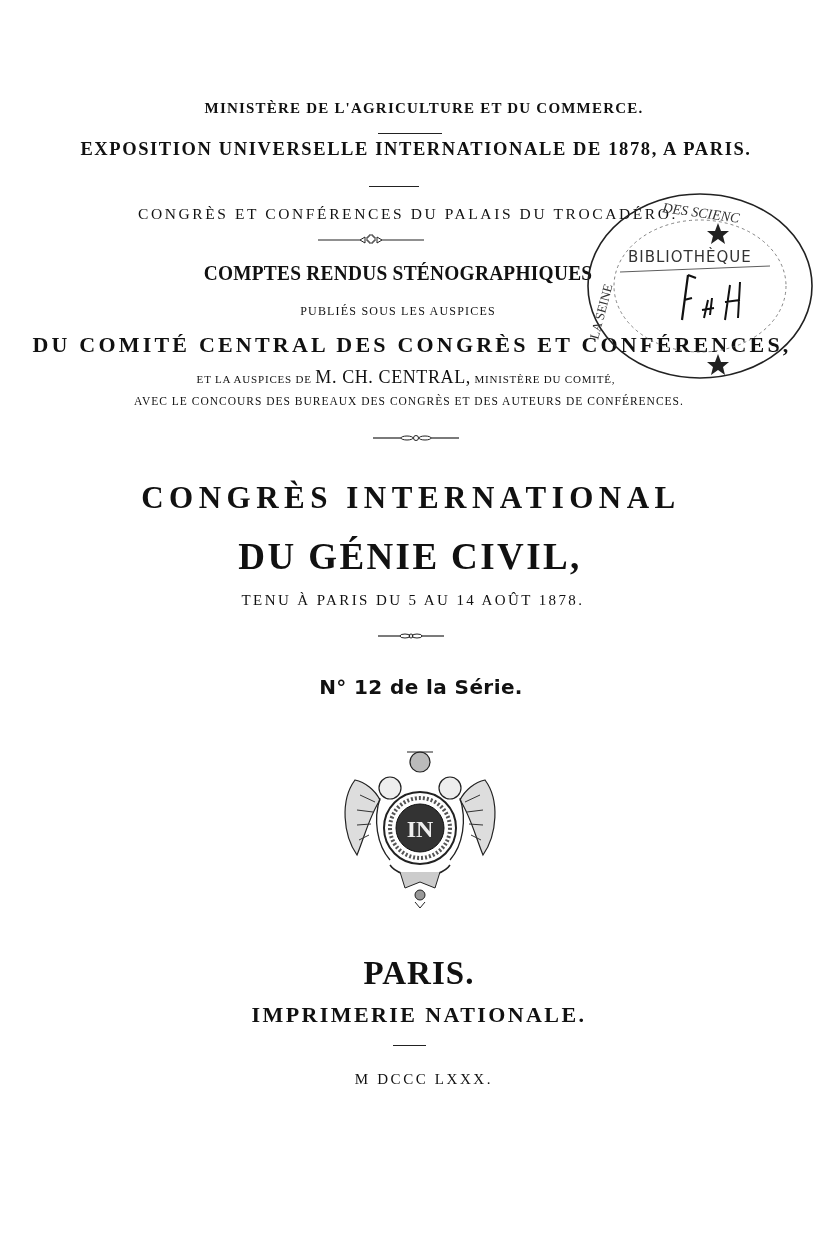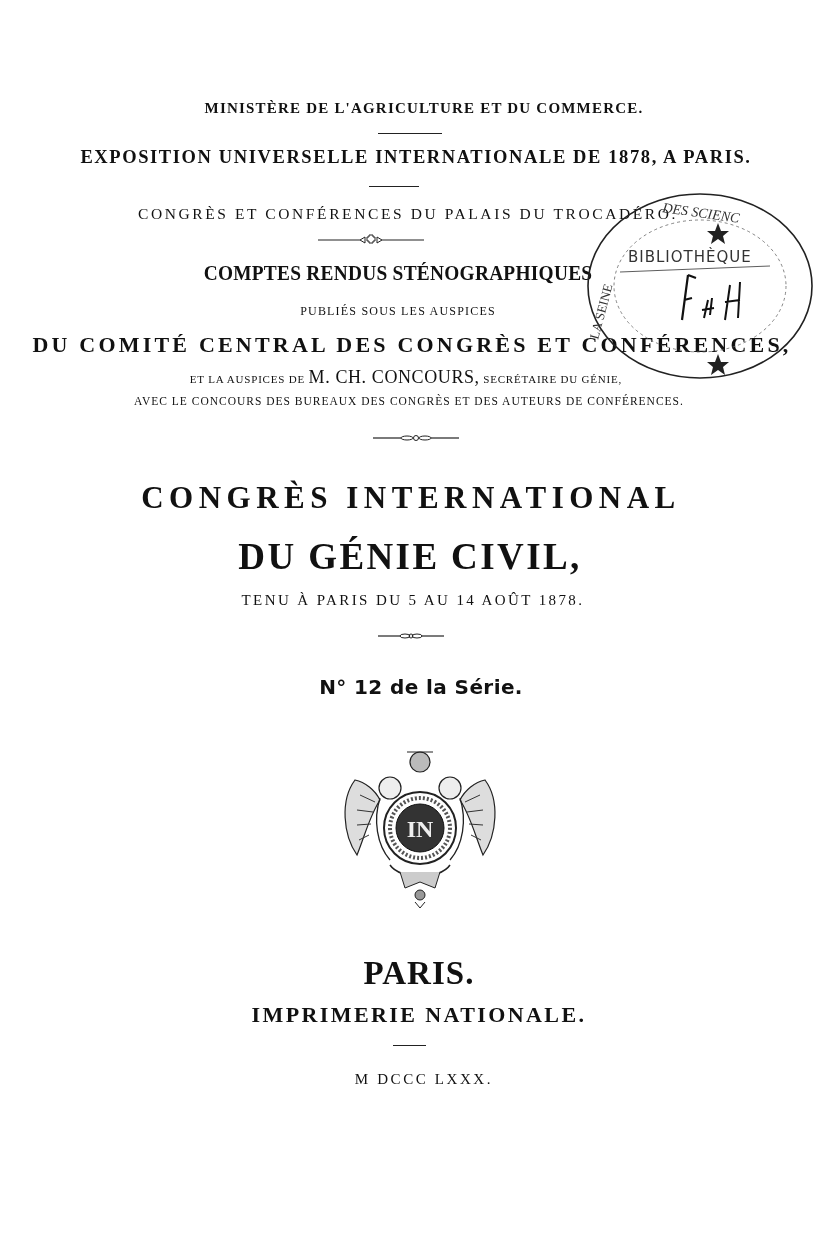--- a/index.html
+++ b/index.html
@@ -6,21 +6,21 @@
   body {
     width: 832px; height: 1247px; position: relative; overflow: hidden;
     font-family: "Liberation Serif", "DejaVu Serif", serif; color: #111;
   }
   .line { position: absolute; left: 0; width: 832px; text-align: center; white-space: nowrap; }
   .sc { font-variant: small-caps; }
   .rule { position: absolute; height: 0; border-top: 1.5px solid #222; }
   .orn { position: absolute; }
 
   #l-ministere { top: 100px; font-size: 15px; font-weight: bold; letter-spacing: 1.2px; left: 8px; }
-  #l-exposition { top: 147px; font-size: 18.5px; font-weight: bold; letter-spacing: 1.6px; }
+  #l-exposition { top: 139px; font-size: 18.5px; font-weight: bold; letter-spacing: 1.6px; }
   #l-congres-conf { top: 205px; font-size: 15.5px; letter-spacing: 2.6px; left: -8px; }
   #l-comptes { top: 260px; font-size: 22px; font-weight: bold; letter-spacing: 0.3px; transform: scaleX(0.88); left: -18px; }
   #l-publies { top: 304px; font-size: 12px; letter-spacing: 1.2px; left: -18px; }
   #l-comite { top: 332px; font-size: 22px; font-weight: bold; letter-spacing: 3.2px; left: -4px; }
   #l-direction { top: 367px; font-size: 11px; letter-spacing: 0.8px; left: -10px; }
   #l-direction .big { font-size: 18px; letter-spacing: 0.6px; }
   #l-avec { top: 395px; font-size: 11.5px; letter-spacing: 1px; left: -7px; }
 
   #l-cgi { top: 480px; font-size: 31px; font-weight: bold; letter-spacing: 5.5px; left: -5px; }
   #l-genie { top: 535px; font-size: 37px; font-weight: bold; letter-spacing: 2.4px; left: -6px; }
@@ -52,22 +52,22 @@
   <path d="M64 6 L59 3 L59 9 Z" fill="none" stroke="#222" stroke-width="1"></path>
   <line x1="64" y1="6" x2="106" y2="6" stroke="#222" stroke-width="1.2"></line>
 </svg>
 
 <div class="line" id="l-comptes">COMPTES RENDUS STÉNOGRAPHIQUES</div>
 <div class="line sc" id="l-publies">PUBLIÉS SOUS LES AUSPICES</div>
 <div class="line" id="l-comite">DU COMITÉ CENTRAL DES CONGRÈS ET CONFÉRENCES,</div>
 
 <div class="line" id="l-direction">
   <span class="sc">ET LA AUSPICES DE</span>
-  <span class="big">M. CH. CONCOURS,</span>
-  <span class="sc">SECRÉTAIRE DU GÉNIE,</span>
+  <span class="big">M. CH. CENTRAL,</span>
+  <span class="sc">MINISTÈRE DU COMITÉ,</span>
 </div>
 
 <div class="line sc" id="l-avec">AVEC LE CONCOURS DES BUREAUX DES CONGRÈS ET DES AUTEURS DE CONFÉRENCES.</div>
 
 <svg class="orn" style="left:373px; top:433px;" width="86" height="10" viewBox="0 0 86 10">
   <line x1="0" y1="5" x2="28" y2="5" stroke="#222" stroke-width="1.2"></line>
   <ellipse cx="34" cy="5" rx="6" ry="2" fill="none" stroke="#222" stroke-width="1"></ellipse>
   <circle cx="43" cy="5" r="2.5" fill="none" stroke="#222" stroke-width="1"></circle>
   <ellipse cx="52" cy="5" rx="6" ry="2" fill="none" stroke="#222" stroke-width="1"></ellipse>
   <line x1="58" y1="5" x2="86" y2="5" stroke="#222" stroke-width="1.2"></line>

